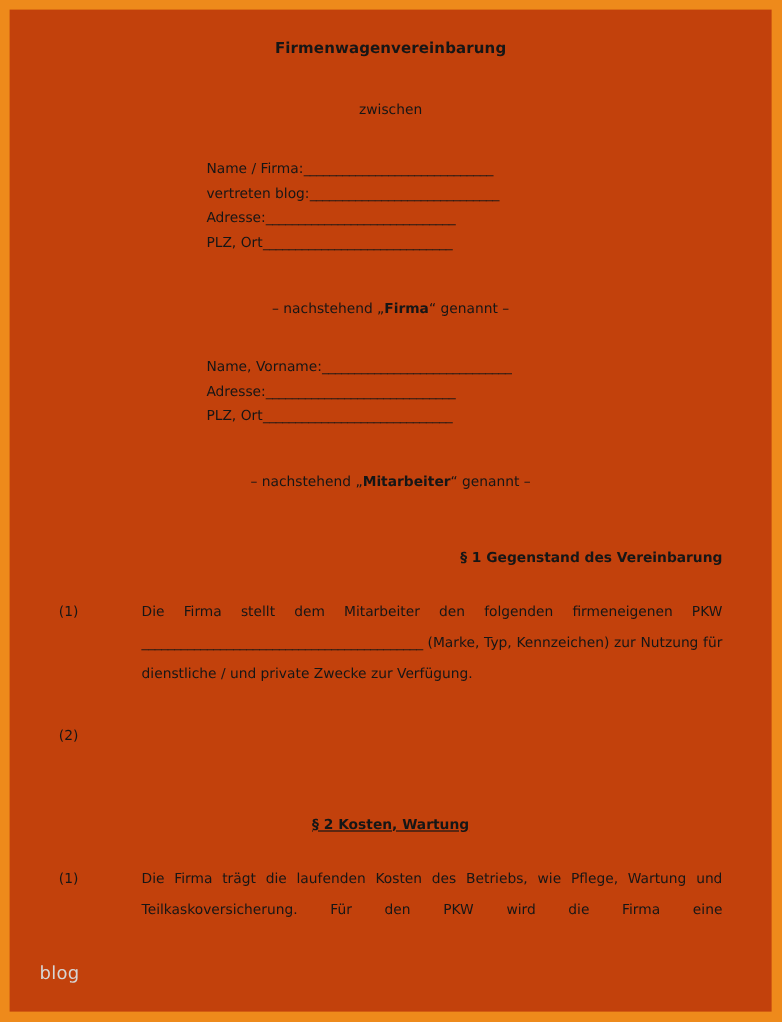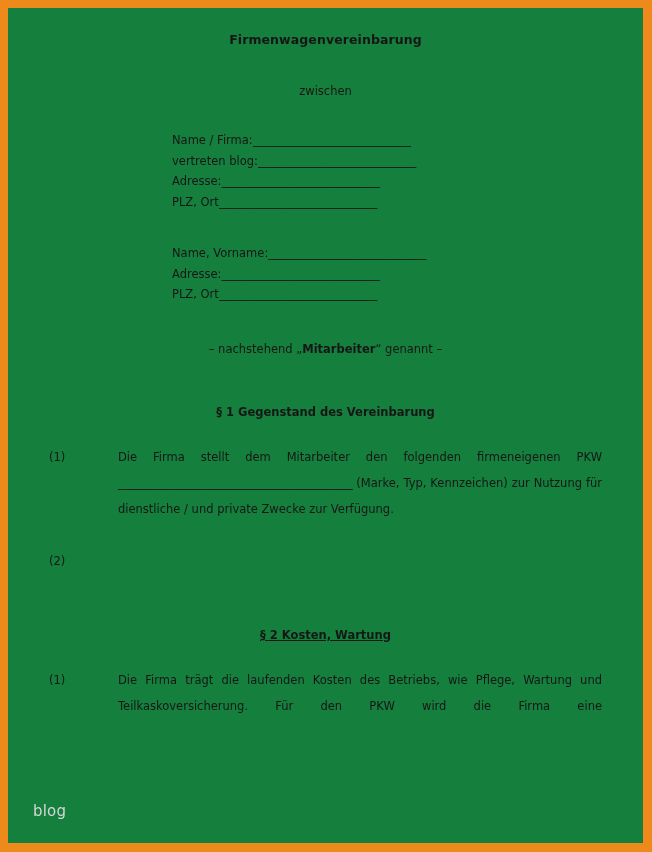--- a/index.html
+++ b/index.html
@@ -19,21 +19,21 @@
     background: #ee8a1b;
     padding: 8px 9px 9px 8px;
     overflow: hidden;
   }
 
   .sheet {
     position: relative;
     width: 100%;
     height: 100%;
     box-sizing: border-box;
-    background: #15803d;
+    background: #c2410c;
     overflow: hidden;
     padding: 0 41px;
   }
 
   
   .doc-title {
     text-align: center;
     font-size: 12.5px;
     font-weight: bold;
     color: #161616;
@@ -84,21 +84,21 @@
   }
 
   
   .section-heading {
     text-align: center;
     font-size: 11.5px;
     font-weight: bold;
     color: #161616;
     margin: 0;
   }
-  .section-heading.gap-s1 { padding-top: 49px; }
+  .section-heading.gap-s1 { padding-top: 49px; text-align: right; }
   .section-heading.gap-s2 { padding-top: 54px; text-decoration: underline; }
 
   
   .clause {
     display: flex;
     font-size: 11.5px;
     color: #161616;
     line-height: 26px;
   }
   .clause.gap-a { padding-top: 25px; }
@@ -155,20 +155,23 @@
       <div class="field-row">
         <span class="field-label">Adresse:</span>
         <span class="field-rule">_____________________________</span>
       </div>
       <div class="field-row">
         <span class="field-label">PLZ, Ort</span>
         <span class="field-rule">_____________________________</span>
       </div>
     </div>
 
+    <p class="centered-line gap-firma">
+      <span>– nachstehend „</span><b>Firma</b><span>“ genannt –</span>
+    </p>
 
 
     <div class="fields block-two">
       <div class="field-row">
         <span class="field-label">Name, Vorname:</span>
         <span class="field-rule">_____________________________</span>
       </div>
       <div class="field-row">
         <span class="field-label">Adresse:</span>
         <span class="field-rule">_____________________________</span>

